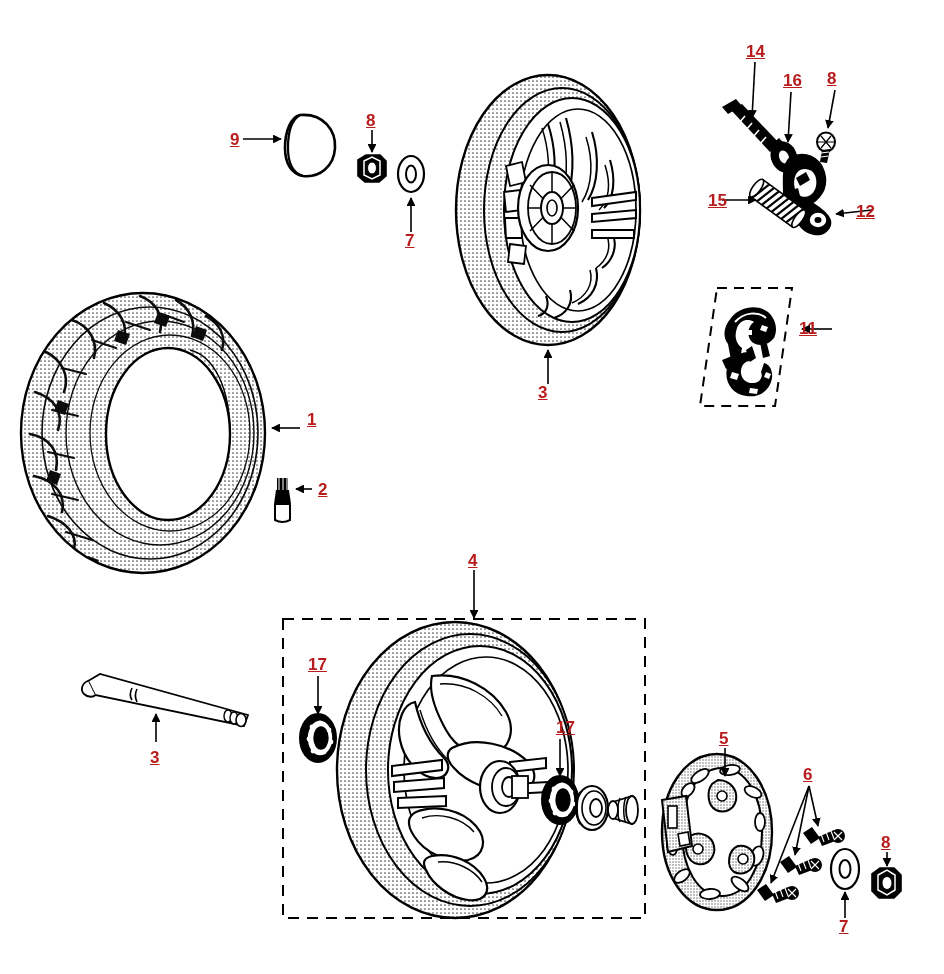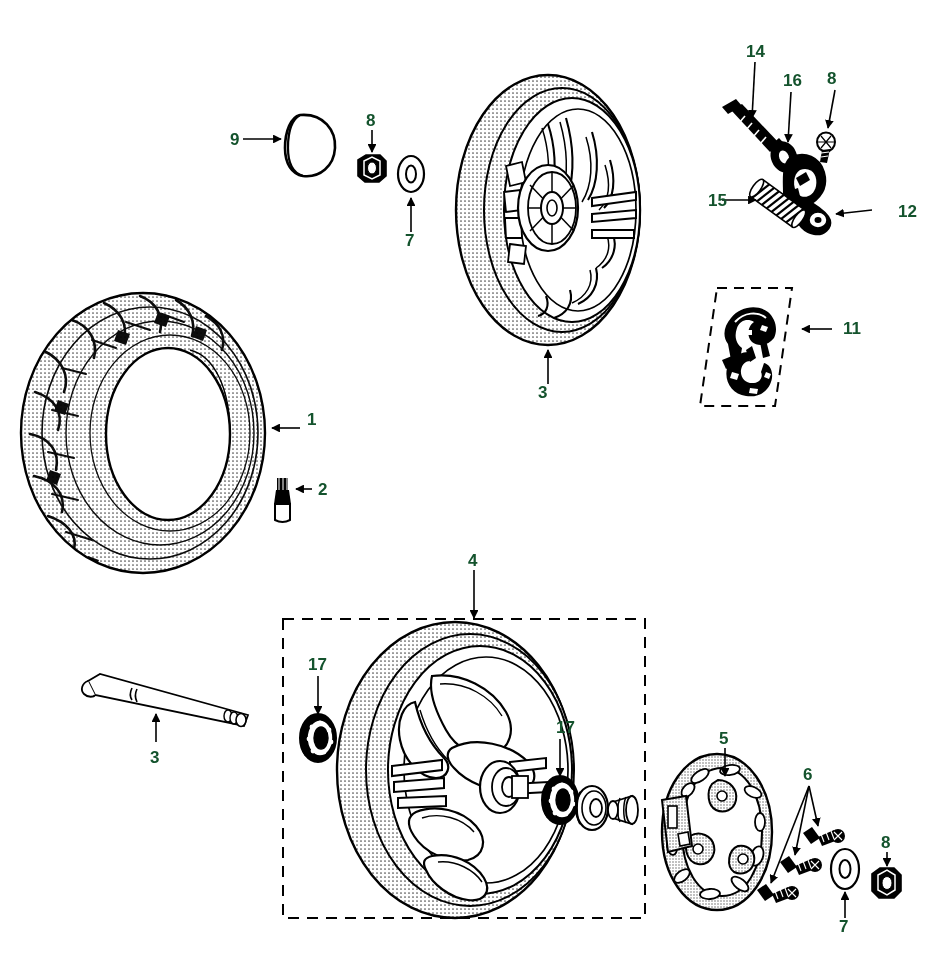--- a/index.html
+++ b/index.html
@@ -19,24 +19,25 @@
     position:absolute;
     top:0;left:0;
     width:944px;
     height:974px;
   }
   .callout-label{
     position:absolute;
     font-family:"Liberation Sans","DejaVu Sans",sans-serif;
     font-weight:bold;
     font-size:17px;
-    color:#14532d;
+    color:#b91c1c;
     line-height:1;
     white-space:nowrap;
     user-select:none;
+    text-decoration:underline;
   }
 </style>
 </head>
 <body>
 
 <div id="sheet">
 
   <svg viewBox="0 0 944 974" xmlns="http://www.w3.org/2000/svg">
     <defs>
       <pattern id="dots" width="4" height="4" patternUnits="userSpaceOnUse">
@@ -505,22 +506,22 @@
   <div class="callout-label" style="left:150px; top:749px;">3</div>
   <div class="callout-label" style="left:468px; top:552px;">4</div>
   <div class="callout-label" style="left:719px; top:730px;">5</div>
   <div class="callout-label" style="left:803px; top:766px;">6</div>
   <div class="callout-label" style="left:405px; top:232px;">7</div>
   <div class="callout-label" style="left:839px; top:918px;">7</div>
   <div class="callout-label" style="left:366px; top:112px;">8</div>
   <div class="callout-label" style="left:881px; top:834px;">8</div>
   <div class="callout-label" style="left:230px; top:131px;">9</div>
   <div class="callout-label" style="left:538px; top:384px;">3</div>
-  <div class="callout-label" style="left:843px; top:320px;">11</div>
-  <div class="callout-label" style="left:898px; top:203px;">12</div>
+  <div class="callout-label" style="left:799px; top:320px;">11</div>
+  <div class="callout-label" style="left:856px; top:203px;">12</div>
   <div class="callout-label" style="left:827px; top:70px;">8</div>
   <div class="callout-label" style="left:746px; top:43px;">14</div>
   <div class="callout-label" style="left:708px; top:192px;">15</div>
   <div class="callout-label" style="left:783px; top:72px;">16</div>
   <div class="callout-label" style="left:308px; top:656px;">17</div>
   <div class="callout-label" style="left:556px; top:719px;">17</div>
 
 </div>
 
 </body></html>

